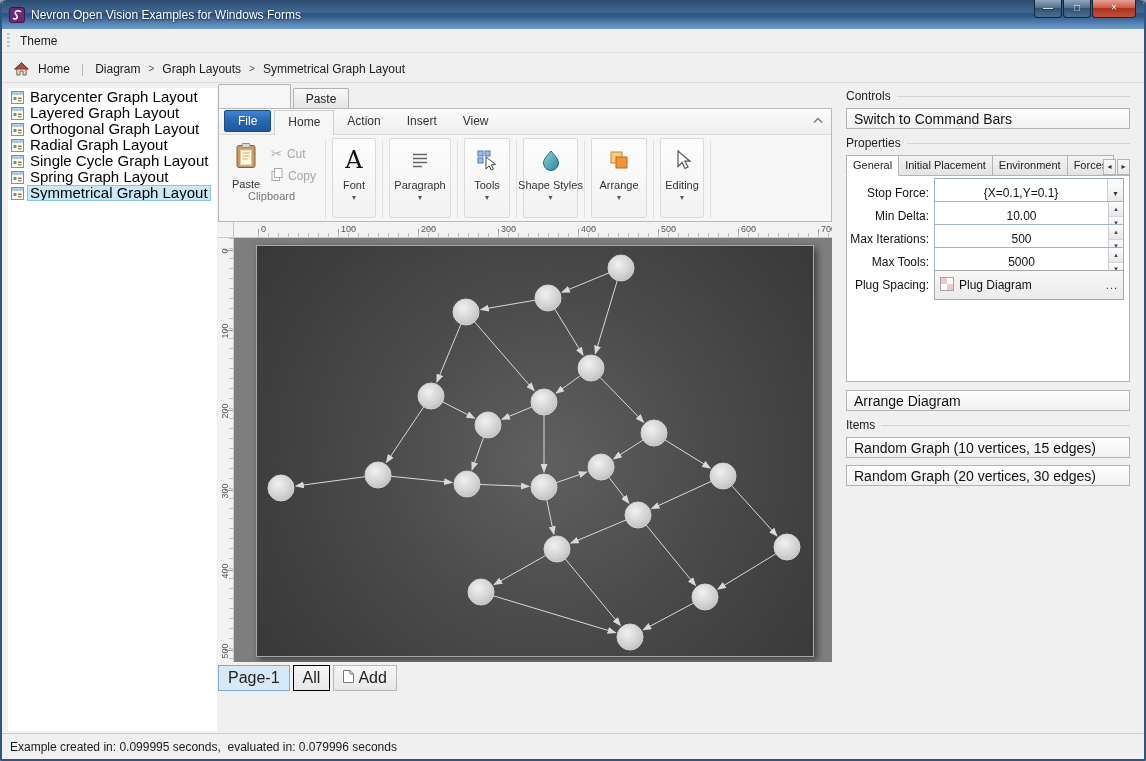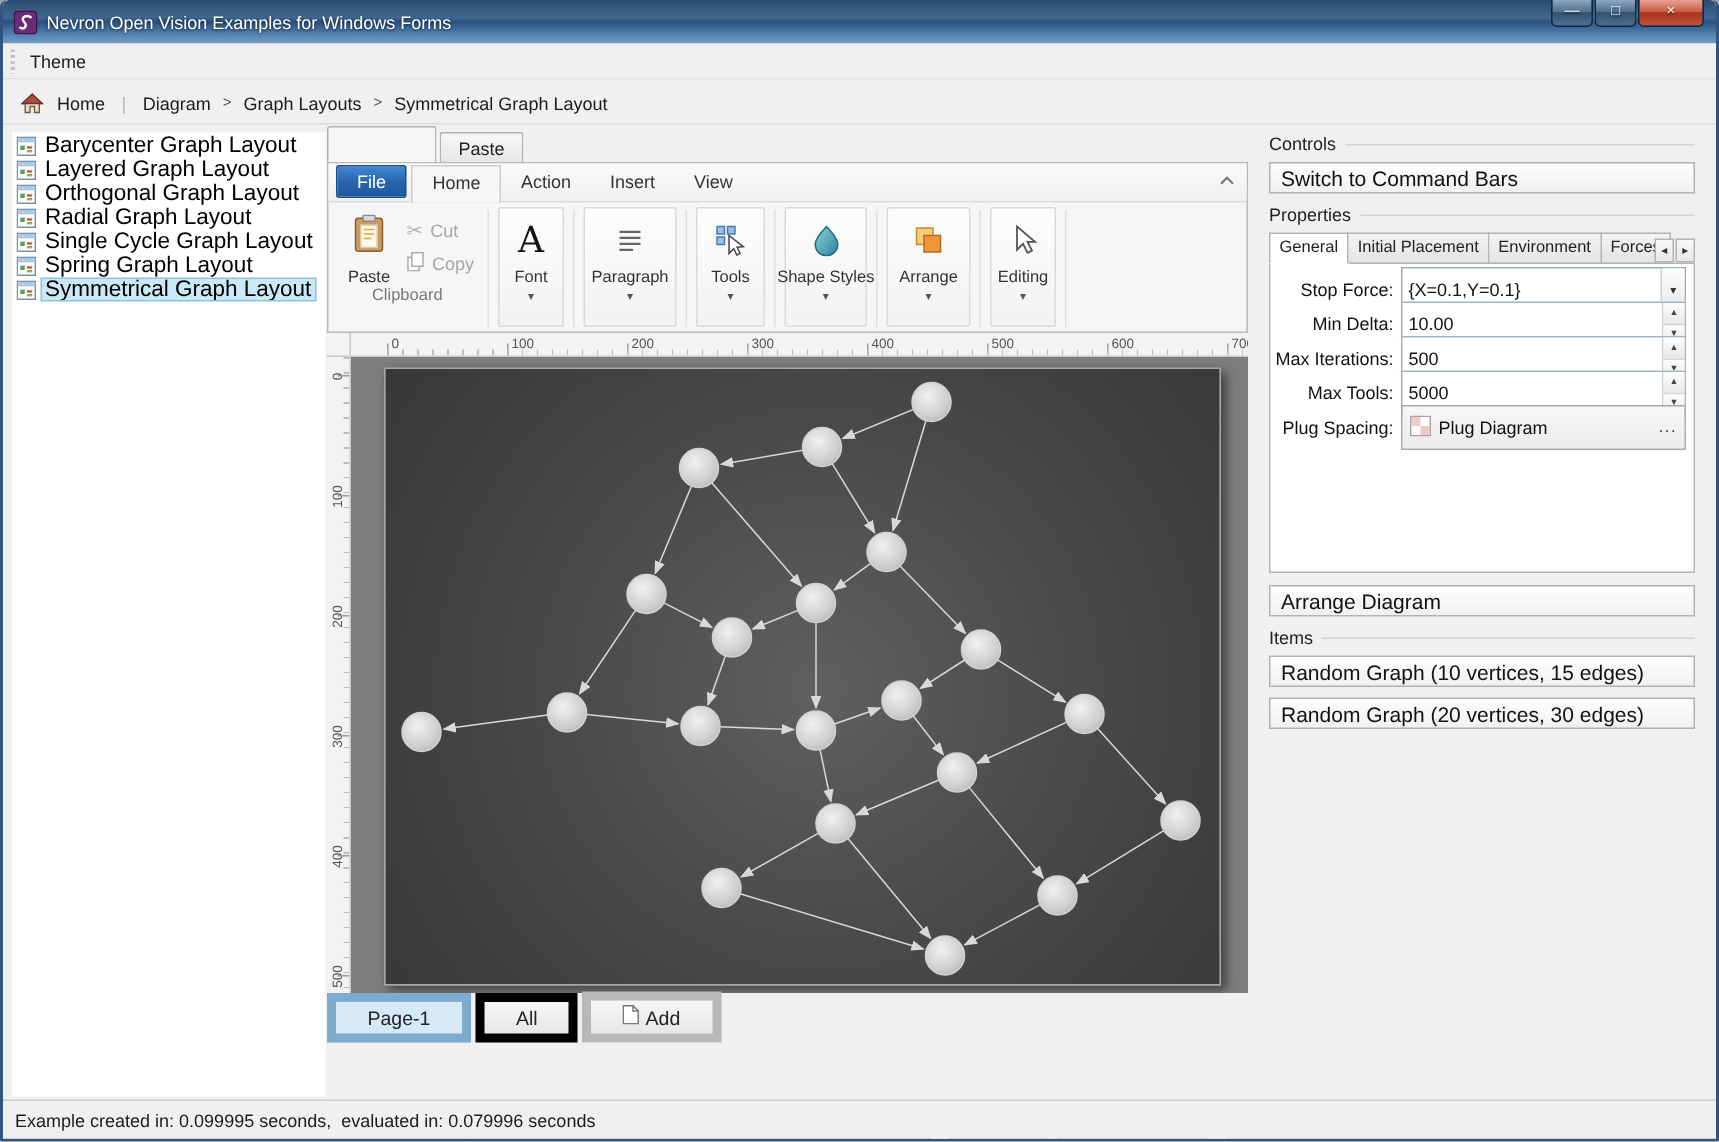--- a/index.html
+++ b/index.html
@@ -88,21 +88,21 @@
   .v-ruler::after{content:"";position:absolute;top:0;bottom:0;right:0;width:4px;
     background:repeating-linear-gradient(180deg,#bdbdbd 0 1px,transparent 1px 10px);}
 
   .canvas{position:absolute;left:232px;top:238px;width:598px;height:424px;background:#7e7e7e;overflow:hidden;}
   .page{position:absolute;left:22px;top:7px;width:558px;height:412px;border:1px solid #a6a6a6;
     background:radial-gradient(circle at 52% 52%,#606060 0%,#4b4b4b 45%,#3e3e3e 80%,#383838 100%);
     box-shadow:3px 3px 7px rgba(0,0,0,.5);}
 
   
   .page-tabs{position:absolute;left:216px;top:666px;height:24px;display:flex;align-items:center;gap:3px;}
-  .ptab{padding:3px 21px;font-size:13px;color:#222;background:linear-gradient(#f6f6f6,#e7e7e7);border:6px solid #000000;}
+  .ptab{padding:3px 9px;font-size:16px;color:#222;background:linear-gradient(#f6f6f6,#e7e7e7);border:1px solid #000000;}
   .ptab.selected{background:#d6e9f8;border-color:#7fabd0;}
   .ptab.add{display:flex;align-items:center;gap:4px;border-color:#b8b8b8;}
 
   .app-status{position:absolute;left:216px;top:694px;width:614px;height:33px;display:flex;align-items:center;
     border-top:1px solid #d6d6d6;margin-top:44px;}
   .page-indicator{margin-left:12px;font-size:10.5px;color:#333;letter-spacing:.4px;}
   .vsep{width:1px;height:16px;background:#cfcfcf;margin:0 14px;}
   .flex{flex:1;}
   .zoom-label{font-size:11px;color:#333;margin-right:10px;}
   .zoom-btn{width:17px;height:17px;border:1px solid #8f8f8f;border-radius:50%;font-size:11px;line-height:15px;
@@ -124,21 +124,21 @@
   .prop-tab{padding:3px 6px 4px;font-size:11px;color:#222;background:linear-gradient(#f4f4f4,#e3e3e3);
     border:1px solid #b3b3b3;border-left:none;white-space:nowrap;}
   .prop-tab:first-child{border-left:1px solid #b3b3b3;}
   .prop-tab.selected{background:#fff;border-bottom-color:#fff;position:relative;z-index:2;}
   .tab-scroll{position:absolute;right:0;bottom:1px;display:flex;}
   .tab-arrow{width:13px;height:16px;border:1px solid #b3b3b3;background:linear-gradient(#f8f8f8,#e8e8e8);
     font-size:8px;line-height:14px;text-align:center;color:#333;margin-left:1px;}
   .prop-panel{background:#fff;border:1px solid #b3b3b3;margin-top:-1px;height:207px;padding:7px 5px 0 3px;margin-bottom:8px;}
   .prow{display:flex;align-items:center;height:20px;margin-bottom:3px;}
   .prow>label{width:84px;text-align:right;padding-right:5px;font-size:12px;color:#111;white-space:nowrap;}
-  .combo,.numctl,.plug{flex:1;height:30px;display:flex;align-items:center;background:#fff;}
+  .combo,.numctl,.plug{flex:1;height:30px;display:flex;align-items:center;background:#fff;text-align:center;}
   .combo{border:1px solid #99acc0;}
   .numctl{border:1px solid #a3b3c3;}
   .combo .val,.numctl .val{flex:1;font-size:12px;padding:0 4px;color:#111;white-space:nowrap;overflow:hidden;}
   .combo .arrow{width:16px;align-self:stretch;display:flex;align-items:center;justify-content:center;font-size:8px;
     color:#333;background:linear-gradient(#fefefe,#e6e6e6);border-left:1px solid #c4cfda;}
   .spin{width:15px;align-self:stretch;display:flex;flex-direction:column;border-left:1px solid #c4cfda;}
   .spin span{flex:1;font-size:6px;display:flex;align-items:center;justify-content:center;color:#444;
     background:linear-gradient(#fdfdfd,#e7e7e7);}
   .spin span:first-child{border-bottom:1px solid #d4d4d4;}
   .plug{border:1px solid #a8a8a8;background:linear-gradient(#f7f7f7,#ebebeb);padding:0 5px;gap:5px;color:#111;}

